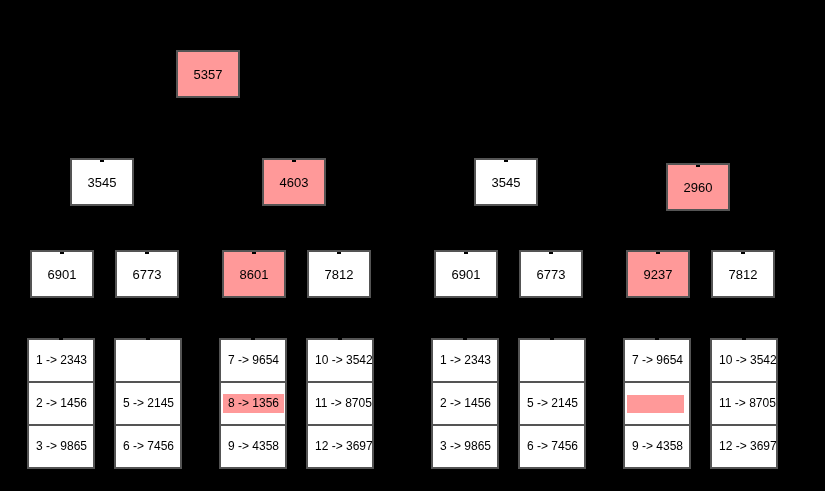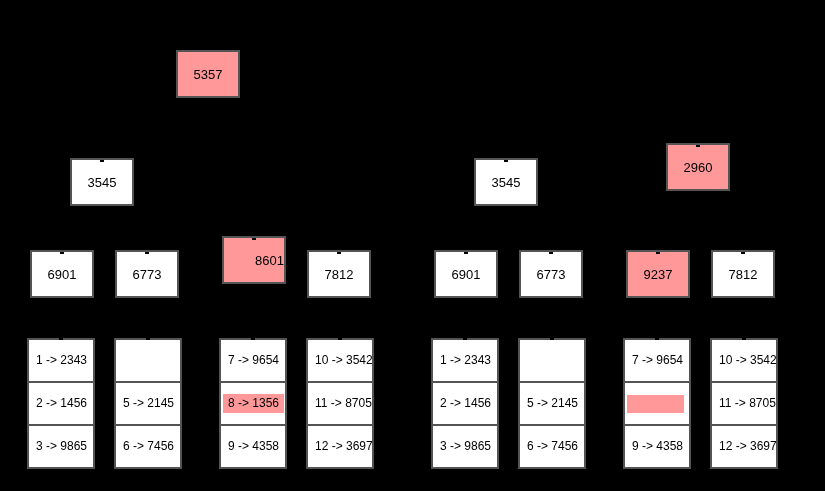--- a/index.html
+++ b/index.html
@@ -62,27 +62,30 @@
 <body>
 
 <div class="canvas" style="--bg: #000000; --fill: #ffffff; --hl: #ff9999; --border: #545454; --text: #000000;">
   <div class="tree tree-left">
       <div class="node hl" style="left: 176px; top: 50px; width: 64px; height: 48px;">
         <span>5357</span>
       </div>
       <div class="node child" style="left: 70px; top: 158px; width: 64px; height: 48px;">
         <span>3545</span>
       </div>
+      <div class="node hl child" style="left: 262px; top: 158px; width: 64px; height: 48px;">
+        <span>4603</span>
+      </div>
       <div class="node child" style="left: 30px; top: 250px; width: 64px; height: 48px;">
         <span>6901</span>
       </div>
       <div class="node child" style="left: 115px; top: 250px; width: 64px; height: 48px;">
         <span>6773</span>
       </div>
-      <div class="node hl child" style="left: 222px; top: 236px; width: 64px; height: 48px; justify-content: flex-end;">
+      <div class="node hl child" style="left: 222px; top: 250px; width: 64px; height: 48px;">
         <span>8601</span>
       </div>
       <div class="node child" style="left: 307px; top: 250px; width: 64px; height: 48px;">
         <span>7812</span>
       </div>
       <div class="list child" style="left: 27px; top: 338px; width: 68px;">
         <div class="cell">
           <span class="txt">1 -&gt; 2343</span>
         </div>
         <div class="cell">
@@ -123,21 +126,21 @@
         </div>
         <div class="cell">
           <span class="txt">12 -&gt; 3697</span>
         </div>
       </div>
     </div>
   <div class="tree tree-right">
       <div class="node child" style="left: 70px; top: 158px; width: 64px; height: 48px;">
         <span>3545</span>
       </div>
-      <div class="node hl child" style="left: 262px; top: 143px; width: 64px; height: 48px;">
+      <div class="node hl child" style="left: 262px; top: 163px; width: 64px; height: 48px;">
         <span>2960</span>
       </div>
       <div class="node child" style="left: 30px; top: 250px; width: 64px; height: 48px;">
         <span>6901</span>
       </div>
       <div class="node child" style="left: 115px; top: 250px; width: 64px; height: 48px;">
         <span>6773</span>
       </div>
       <div class="node hl child" style="left: 222px; top: 250px; width: 64px; height: 48px;">
         <span>9237</span>

